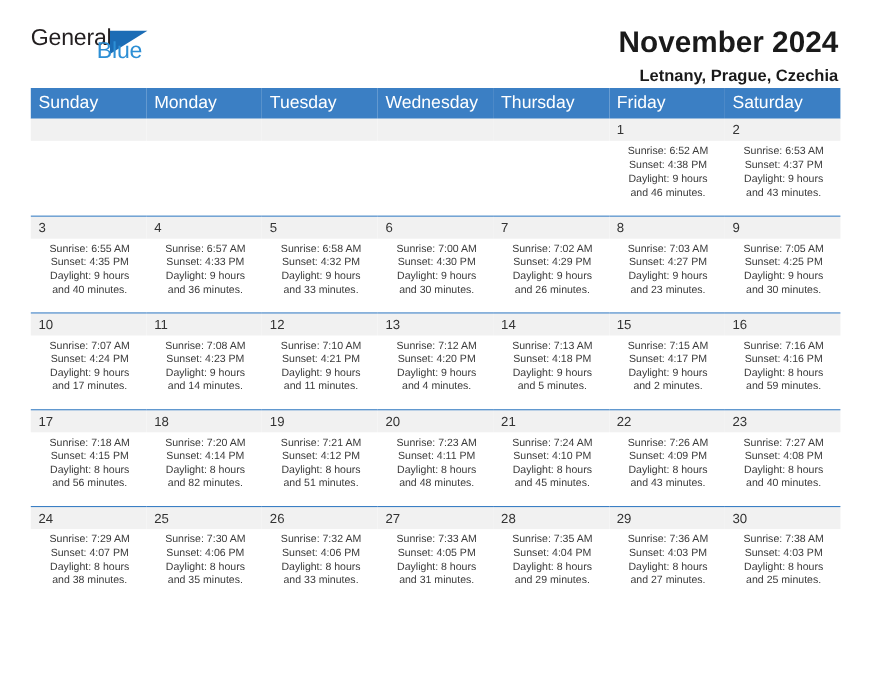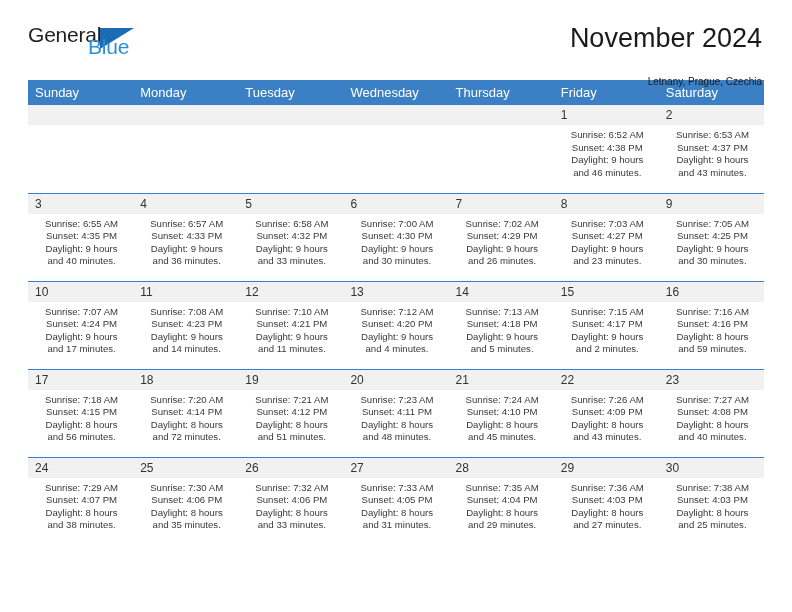--- a/index.html
+++ b/index.html
@@ -63,44 +63,45 @@
     letter-spacing: -0.2px;
     color: #2d8fd5;
     line-height: 26px;
   }
   .title-block {
     text-align: right;
     padding-right: 2px;
   }
   .cal-title {
     font-size: 27px;
-    font-weight: normal;
+    font-weight: bold;
     color: #1a1a1a;
     line-height: 32px;
     white-space: nowrap;
   }
   .cal-subtitle {
-    font-size: 10px;
+    font-size: 15px;
     color: #1a1a1a;
     line-height: 20px;
-    margin-top: 18px;
+    margin-top: 6px;
     white-space: nowrap;
+    font-weight: bold;
   }
 
   
   .calendar {
     width: 736px;
     border-collapse: collapse;
     table-layout: fixed;
     margin-top: 6px;
   }
   .calendar th {
     background: #3b7fc4;
     color: #ffffff;
-    font-size: 13px;
+    font-size: 16px;
     font-weight: normal;
     text-align: left;
     padding: 5px 0 5px 7px;
     height: 19px;
     box-sizing: border-box;
     border: none;
   }
   .calendar td {
     vertical-align: top;
     padding: 0;
@@ -340,21 +341,21 @@
               <div>Daylight: 8 hours</div>
               <div>and 56 minutes.</div>
             </div>
           </td>
           <td>
             <span class="daynum">18</span>
             <div class="info">
               <div>Sunrise: 7:20 AM</div>
               <div>Sunset: 4:14 PM</div>
               <div>Daylight: 8 hours</div>
-              <div>and 72 minutes.</div>
+              <div>and 82 minutes.</div>
             </div>
           </td>
           <td>
             <span class="daynum">19</span>
             <div class="info">
               <div>Sunrise: 7:21 AM</div>
               <div>Sunset: 4:12 PM</div>
               <div>Daylight: 8 hours</div>
               <div>and 51 minutes.</div>
             </div>

